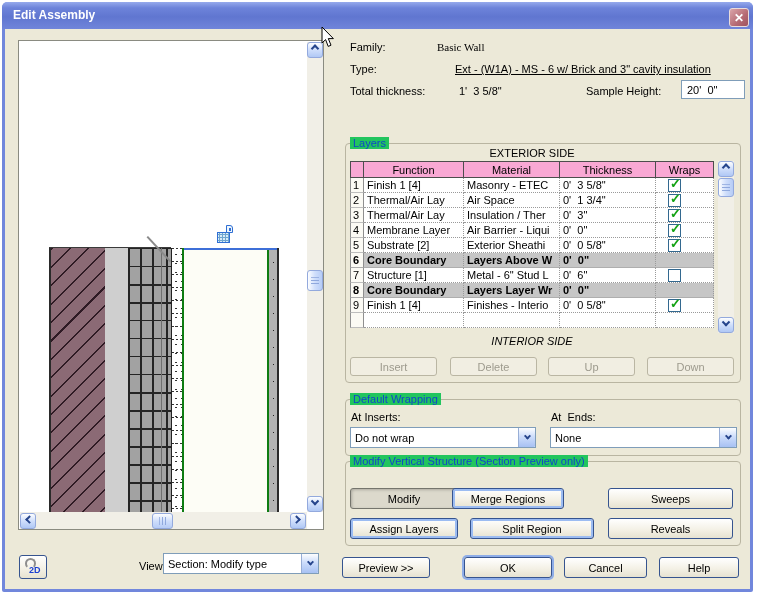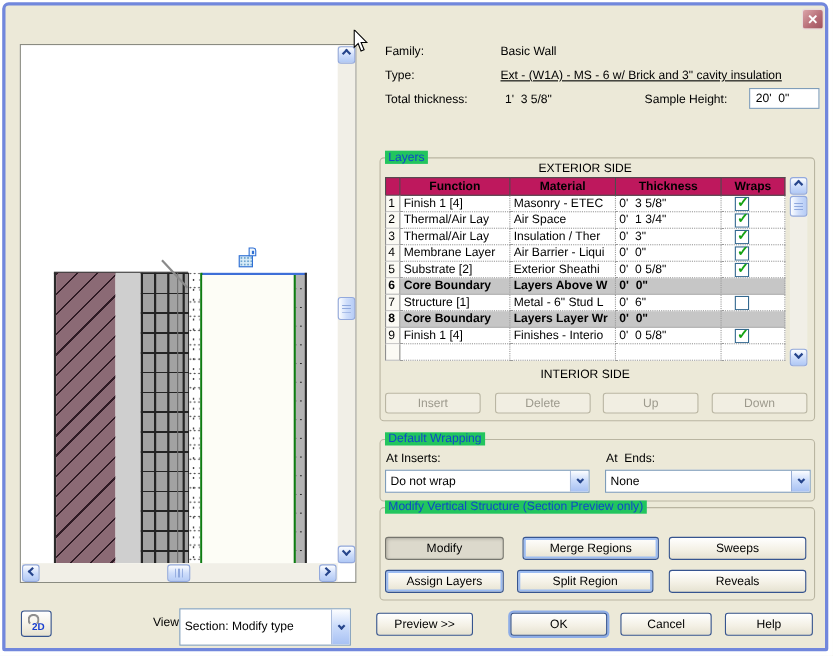--- a/index.html
+++ b/index.html
@@ -59,21 +59,21 @@
   .sb-thumb.h::after { left:50%; top:3px; bottom:3px; right:auto; width:7px; height:auto; transform:translateX(-54%);
             background:repeating-linear-gradient(90deg,#8fa8dd 0 1px,transparent 1px 3px); }
   .cu { width:6px; height:6px; border-left:2px solid #26458c; border-top:2px solid #26458c; transform:rotate(45deg) translate(-1px,-1px);}
   .cd { width:6px; height:6px; border-right:2px solid #26458c; border-bottom:2px solid #26458c; transform:rotate(45deg) translate(-2px,-2px);}
   .cl { width:6px; height:6px; border-left:2px solid #26458c; border-bottom:2px solid #26458c; transform:rotate(45deg) translate(0,-2px);}
   .cr { width:6px; height:6px; border-right:2px solid #26458c; border-top:2px solid #26458c; transform:rotate(45deg) translate(-2px,0);}
 
   
   .tbl { position:absolute; left:350px; top:161px; width:364px; font-size:11px; background:#fff; }
   .trow { display:grid; grid-template-columns:14px 100px 96px 96px 58px; height:15px; }
-  .trow.head { height:17px; background:#be185d;font-weight:bold; }
+  .trow.head { height:17px; background:#f9a8d4; }
   .tc { border-right:1px dotted #9a9a9a; border-bottom:1px dotted #9a9a9a; overflow:hidden;
         white-space:pre; padding:0 0 0 3px; line-height:14px; }
   .trow.head .tc { border:1px solid #4d4d4d; border-left:none; text-align:center; line-height:16px; padding:0; }
   .trow.head .tc:first-child { border-left:1px solid #4d4d4d; }
   .tc.num { border-right:1px solid #8f8f8f; border-bottom:1px solid #bdbdbd; border-left:1px solid #8f8f8f; padding-left:2px; background:#fbfaf4; }
   .trow.core { background:#c6c6c6; font-weight:bold; }
   .trow.core .tc { border-bottom:1px solid #aeaeae; }
   .cbwrap { display:flex; align-items:center; height:100%; padding-left:9px; }
   .cb { width:13px; height:13px; background:#fff; border:1px solid #33688f; position:relative; }
   .cb.checked::after { content:"\2713"; position:absolute; left:1px; top:-3px; color:#15a315; font-size:13px; font-weight:bold; }
@@ -85,24 +85,27 @@
 
   
   .cursor { position:absolute; left:321px; top:27px; width:14px; height:21px; }
 </style>
 </head>
 <body>
 
 <div class="page">
 
   <div class="dialog"></div>
+  <div class="titlebar">
+    <span>Edit Assembly</span>
+  </div>
   <div class="closebtn">✕</div>
 
   <div class="lbl" style="left:350px;top:41px;">Family:</div>
-  <div class="lbl" style="left:455px;top:41px;">Basic Wall</div>
+  <div class="lbl" style="left:437px;top:41px;font-family:Liberation Serif, serif;">Basic Wall</div>
   <div class="lbl" style="left:350px;top:63px;">Type:</div>
   <div class="lbl" style="left:455px;top:63px;text-decoration:underline;">Ext - (W1A) - MS - 6 w/ Brick and 3" cavity insulation</div>
   <div class="lbl" style="left:350px;top:85px;">Total thickness:</div>
   <div class="lbl" style="left:459px;top:85px;">1'  3 5/8"</div>
   <div class="lbl" style="left:586px;top:85px;">Sample Height:</div>
   <div class="field" style="left:681px;top:80px;width:64px;height:19px;">20'  0"</div>
 
   <div class="pane"></div>
   <div class="draw">
 
@@ -247,21 +250,21 @@
 
   <div class="sb-track" style="left:718px;top:161px;width:16px;height:172px;"></div>
   <div class="sb-btn" style="left:718px;top:161px;">
       <span class="cu"></span>
     </div>
   <div class="sb-thumb" style="left:718px;top:178px;width:16px;height:19px;"></div>
   <div class="sb-btn" style="left:718px;top:317px;">
       <span class="cd"></span>
     </div>
 
-  <div class="lbl" style="left:350px;top:335px;width:364px;text-align:center;">INTERIOR SIDE</div>
+  <div class="lbl" style="left:350px;top:335px;width:364px;text-align:center;font-style:italic;">INTERIOR SIDE</div>
 
   <div class="btn disabled" style="left:350px;top:357px;width:87px;height:19px;">Insert</div>
   <div class="btn disabled" style="left:450px;top:357px;width:87px;height:19px;">Delete</div>
   <div class="btn disabled" style="left:548px;top:357px;width:87px;height:19px;">Up</div>
   <div class="btn disabled" style="left:647px;top:357px;width:87px;height:19px;">Down</div>
 
   <div class="group" style="left:345px;top:399px;width:396px;height:57px;"></div>
   <div class="grouplabel" style="left:350px;top:393px;">Default Wrapping</div>
   <div class="lbl" style="left:351px;top:411px;">At Inserts:</div>
   <div class="lbl" style="left:551px;top:411px;">At  Ends:</div>
@@ -270,34 +273,34 @@
     <span class="arrowbox"><span class="chev-down"></span></span>
   </div>
   <div class="combo" style="left:550px;top:427px;width:187px;height:21px;">
     <span>None</span>
     <span class="arrowbox"><span class="chev-down"></span></span>
   </div>
 
   <div class="group" style="left:345px;top:461px;width:396px;height:85px;"></div>
   <div class="grouplabel" style="left:350px;top:455px;">Modify Vertical Structure (Section Preview only)</div>
   <div class="btn pressed" style="left:350px;top:488px;width:108px;height:21px;">Modify</div>
-  <div class="btn glow" style="left:475px;top:488px;width:124px;height:21px;">Merge Regions</div>
+  <div class="btn glow" style="left:452px;top:488px;width:112px;height:21px;">Merge Regions</div>
   <div class="btn" style="left:608px;top:488px;width:125px;height:21px;">Sweeps</div>
   <div class="btn glow" style="left:350px;top:518px;width:108px;height:21px;">Assign Layers</div>
   <div class="btn glow" style="left:470px;top:518px;width:124px;height:21px;">Split Region</div>
   <div class="btn" style="left:608px;top:518px;width:125px;height:21px;">Reveals</div>
 
   <div class="btn" style="left:19px;top:555px;width:28px;height:24px;">
     <span style="position:relative;width:18px;height:18px;">
       <span style="position:absolute;left:1px;top:0;width:11px;height:11px;border:2px solid #8e8e8e;border-radius:50%;border-bottom-color:transparent;"></span>
       <span style="position:absolute;left:5px;top:7px;color:#1a3fd0;font-weight:bold;font-size:9px;">2D</span>
     </span>
   </div>
   <div class="lbl" style="left:139px;top:560px;">View:</div>
-  <div class="combo" style="left:163px;top:553px;width:156px;height:34px;">
+  <div class="combo" style="left:163px;top:553px;width:156px;height:21px;">
     <span>Section: Modify type</span>
     <span class="arrowbox"><span class="chev-down"></span></span>
   </div>
   <div class="btn" style="left:342px;top:557px;width:88px;height:21px;">Preview &gt;&gt;</div>
   <div class="btn default" style="left:464px;top:557px;width:88px;height:21px;">OK</div>
   <div class="btn" style="left:564px;top:557px;width:83px;height:21px;">Cancel</div>
   <div class="btn" style="left:659px;top:557px;width:80px;height:21px;">Help</div>
 
   <svg class="cursor" viewBox="0 0 14 21">
     <polygon points="1,0 1,16 4.6,12.6 7.2,19.4 10,18.2 7.3,11.6 12.4,11.6" fill="#fff" stroke="#000" stroke-width="1"></polygon>

